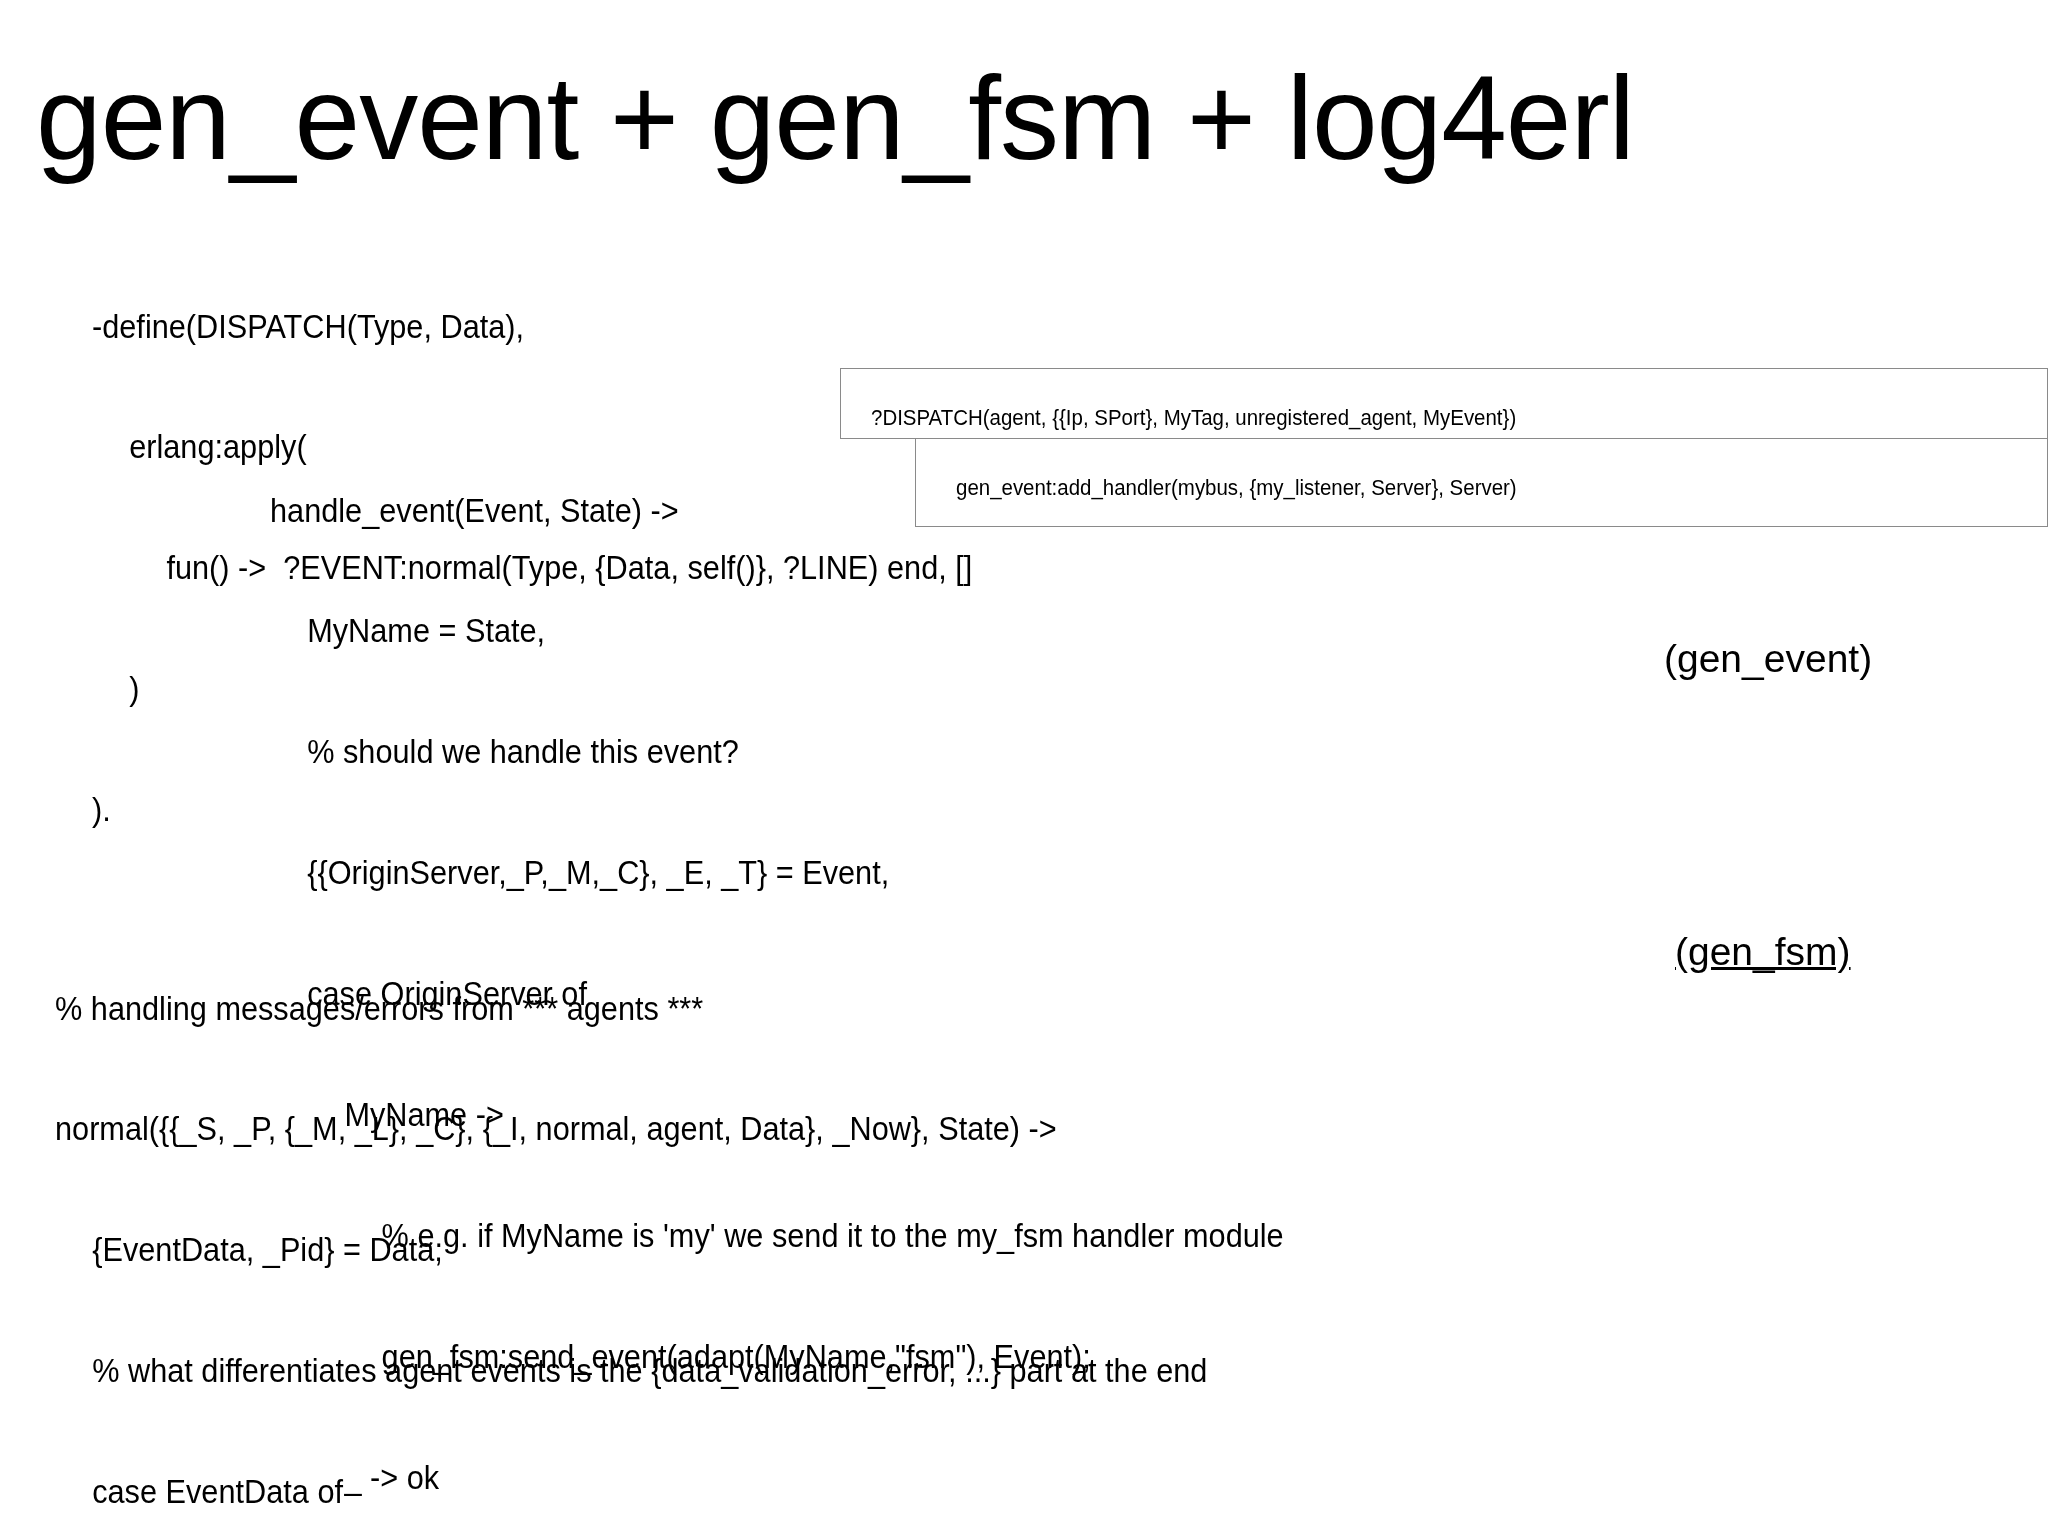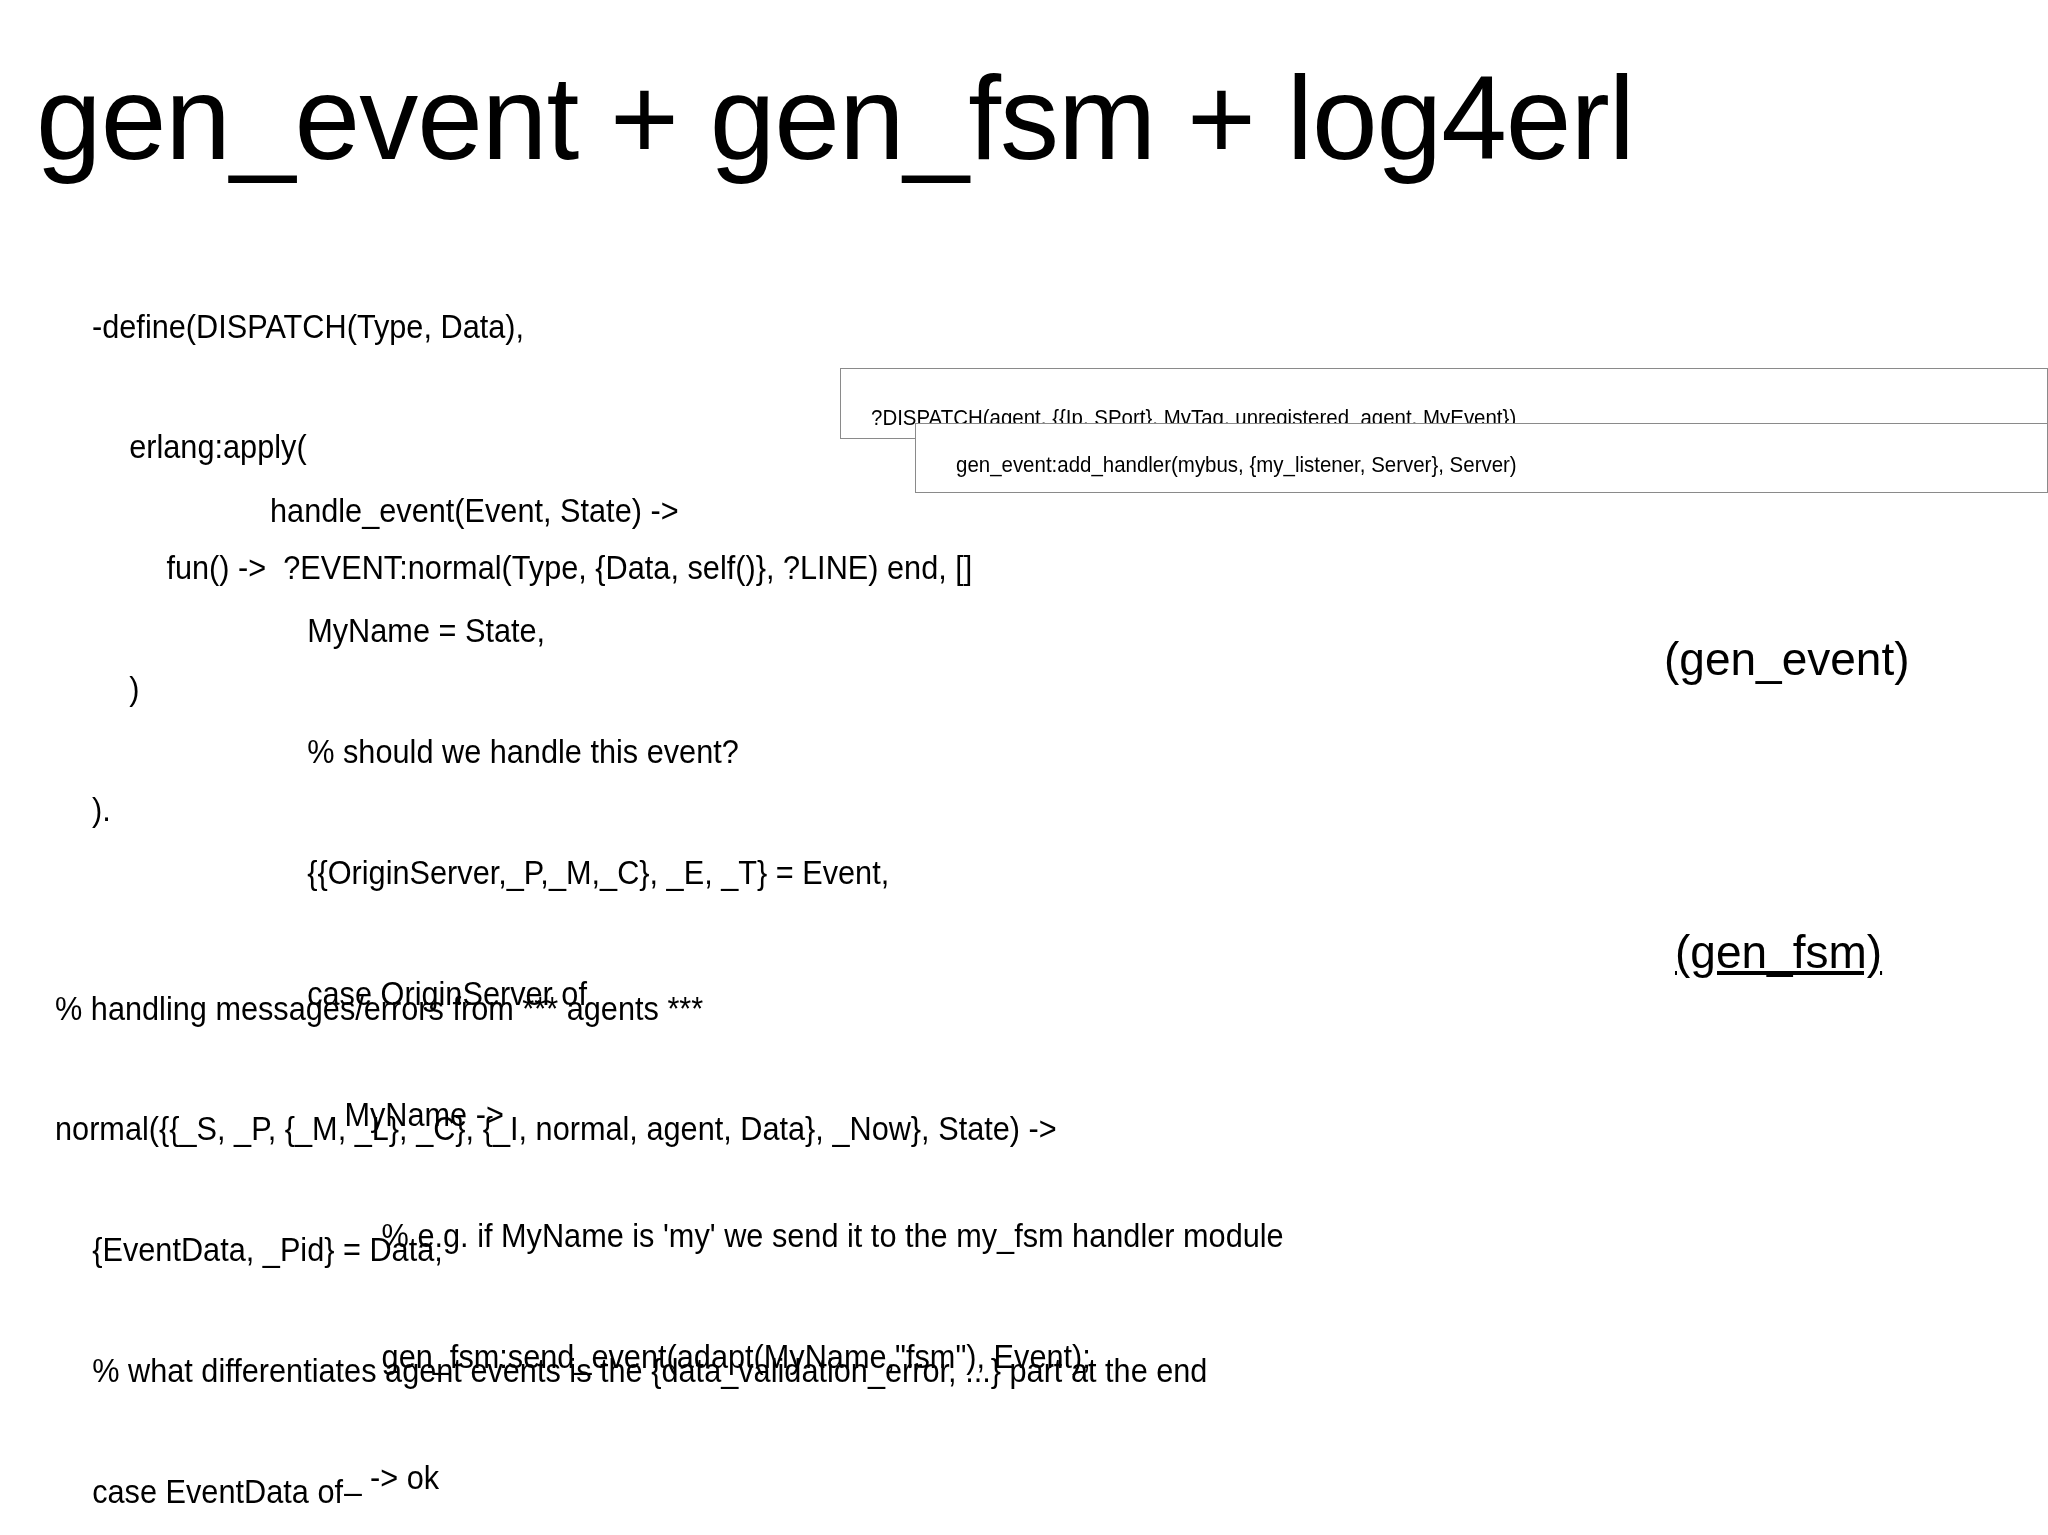--- a/index.html
+++ b/index.html
@@ -7,39 +7,39 @@
          font-family:"Liberation Sans", sans-serif; color:#000; }
   .title { position:absolute; left:0; top:48px; width:2030px; text-align:left;
            font-size:118px; line-height:140px; letter-spacing:-1px;margin-left:36px; }
   .code { position:absolute; font-size:33px; line-height:40.3px; white-space:pre;
           transform-origin:0 0; transform:scaleX(0.93); }
   .code .ln { display:block; height:40.3px; }
   .i1 { padding-left:40px; } .i2 { padding-left:80px; } .i3 { padding-left:120px; }
   .box { position:absolute; border:1.5px solid #8a8a8a; background:#fff; box-sizing:border-box;
          font-size:22px; white-space:pre; }
   .box span { display:inline-block; transform-origin:0 50%; transform:scaleX(0.93); }
-  .label { position:absolute; font-size:46px; line-height:54px; white-space:pre;text-align:center; }
+  .label { position:absolute; font-size:39px; line-height:54px; white-space:pre;text-align:center; }
 </style>
 </head>
 <body>
 
 <div class="title">gen_event + gen_fsm + log4erl</div>
 
 <div class="code" style="left:92px; top:226px;">
   <span class="ln i0">-define(DISPATCH(Type, Data),</span>
   <span class="ln i1">erlang:apply(</span>
   <span class="ln i2">fun() -&gt;  ?EVENT:normal(Type, {Data, self()}, ?LINE) end, []</span>
   <span class="ln i1">)</span>
   <span class="ln i0">).</span>
 </div>
 
 <div class="box" style="left:840px; top:368px; width:1208px; height:71px; padding:10px 0 0 18px;">
   <span>?DISPATCH(agent, {{Ip, SPort}, MyTag, unregistered_agent, MyEvent})</span>
 </div>
-<div class="box" style="left:915px; top:423px; width:1133px; height:70px; padding:2px 0 0 28px;">
+<div class="box" style="left:915px; top:438px; width:1133px; height:89px; padding:10px 0 0 28px;">
   <span>gen_event:add_handler(mybus, {my_listener, Server}, Server)</span>
 </div>
 
 <div class="code" style="left:270px; top:410px;">
   <span class="ln i0">handle_event(Event, State) -&gt;</span>
   <span class="ln i1">MyName = State,</span>
   <span class="ln i1">% should we handle this event?</span>
   <span class="ln i1">{{OriginServer,_P,_M,_C}, _E, _T} = Event,</span>
   <span class="ln i1">case OriginServer of</span>
   <span class="ln i2">MyName -&gt;</span>

